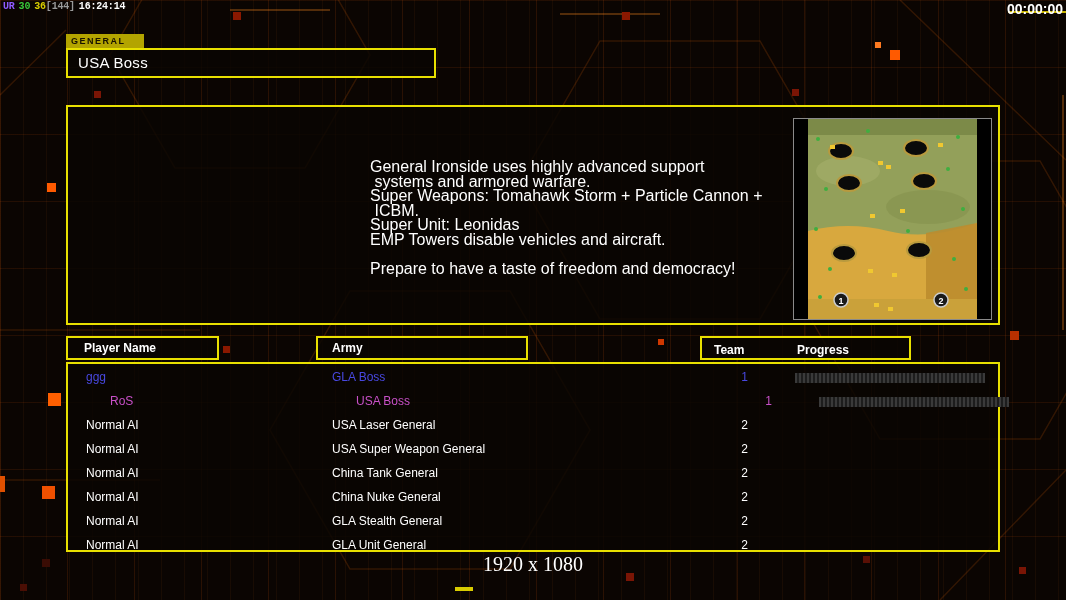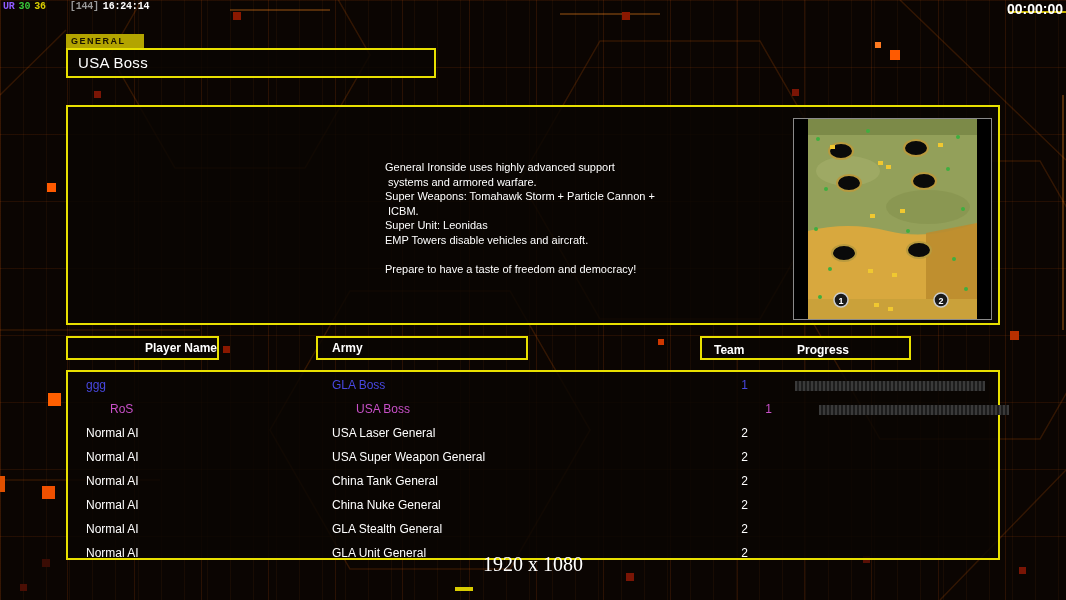--- a/index.html
+++ b/index.html
@@ -23,54 +23,54 @@
   .panel { position:absolute; border:2px solid #e8e000; background:rgba(10,6,2,0.84); }
 
   #debug {
     position:absolute; left:3px; top:1px; font-family:"Liberation Mono", monospace;
     font-size:10px; font-weight:bold; letter-spacing:-0.2px;
   }
   #debug span { margin-right:4px;text-align:center; }
   .d-ur { color:#8f5bff; }
   .d-a  { color:#39c839;margin-top:48px; }
   .d-b  { color:#d8cc00; margin-right:0 !important; }
-  .d-c  { color:#9a9a9a;padding-left:24px; }
+  .d-c  { color:#9a9a9a; }
   .d-t  { color:#ffffff; }
 
   #match-timer {
     position:absolute; right:3px; top:1px;
     font-size:14px; font-weight:bold; color:#fff;
   }
 
   #general-tab {
     position:absolute; left:66px; top:34px; width:78px; height:14px;
     background:#b3a400; color:#171200; font-size:9px; font-weight:bold;
     letter-spacing:1.5px; line-height:14px; padding-left:5px;
   }
   #title-box { left:66px; top:48px; width:370px; height:30px; }
   #title-box .t { position:absolute; left:10px; top:4px; font-size:15px; letter-spacing:0.3px; }
 
   #info-panel { left:66px; top:105px; width:934px; height:220px; }
   #desc {
-    position:absolute; left:317px; top:53px;
-    font-size:11px; line-height:14.5px; white-space:pre-wrap;
+    position:absolute; left:302px; top:53px;
+    font-size:16px; line-height:14.5px; white-space:pre-wrap;
   }
   #map-frame {
     position:absolute; left:725px; top:11px; width:199px; height:202px;
     border:1px solid #8a8a8a; background:#000;
   }
 
   .hdr { line-height:20px; font-size:12px; font-weight:bold; }
-  #hdr-player { left:66px;  top:336px; width:153px; height:24px; padding-left:16px;text-align:right; }
+  #hdr-player { left:66px;  top:336px; width:153px; height:24px; padding-left:16px; }
   #hdr-army   { left:316px; top:336px; width:212px; height:24px; padding-left:14px; }
   #hdr-team   { left:700px; top:336px; width:211px; height:24px; }
   #hdr-team .h1 { position:absolute; left:12px; top:2px; }
   #hdr-team .h2 { position:absolute; left:95px; top:2px; }
 
-  #table-panel { left:66px; top:370px; width:934px; height:190px; }
+  #table-panel { left:66px; top:362px; width:934px; height:190px; }
   #rows { position:absolute; left:0; top:2px; right:0; }
   .trow { position:relative; height:24px; font-size:12px; }
   .c-player { position:absolute; left:18px;  top:4px; }
   .c-army   { position:absolute; left:264px; top:4px; }
   .c-team   { position:absolute; left:648px; top:4px; width:32px; text-align:right; }
   .c-prog   {
     position:absolute; left:727px; top:7px; width:190px; height:10px;
     background:repeating-linear-gradient(to right, #3a3a3a 0px, #3a3a3a 2px, #1d1d1d 2px, #1d1d1d 4px);
   }
 

